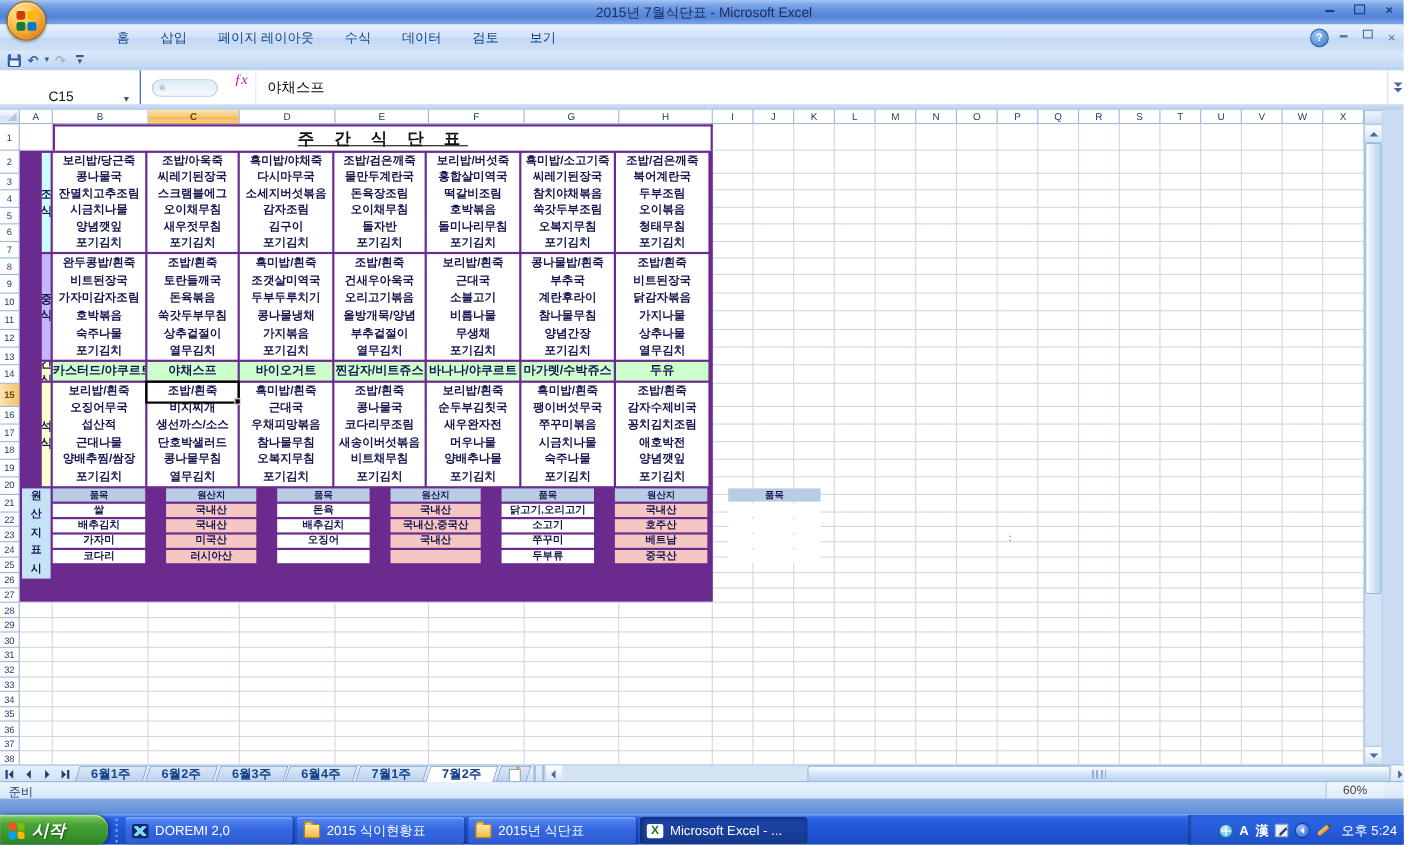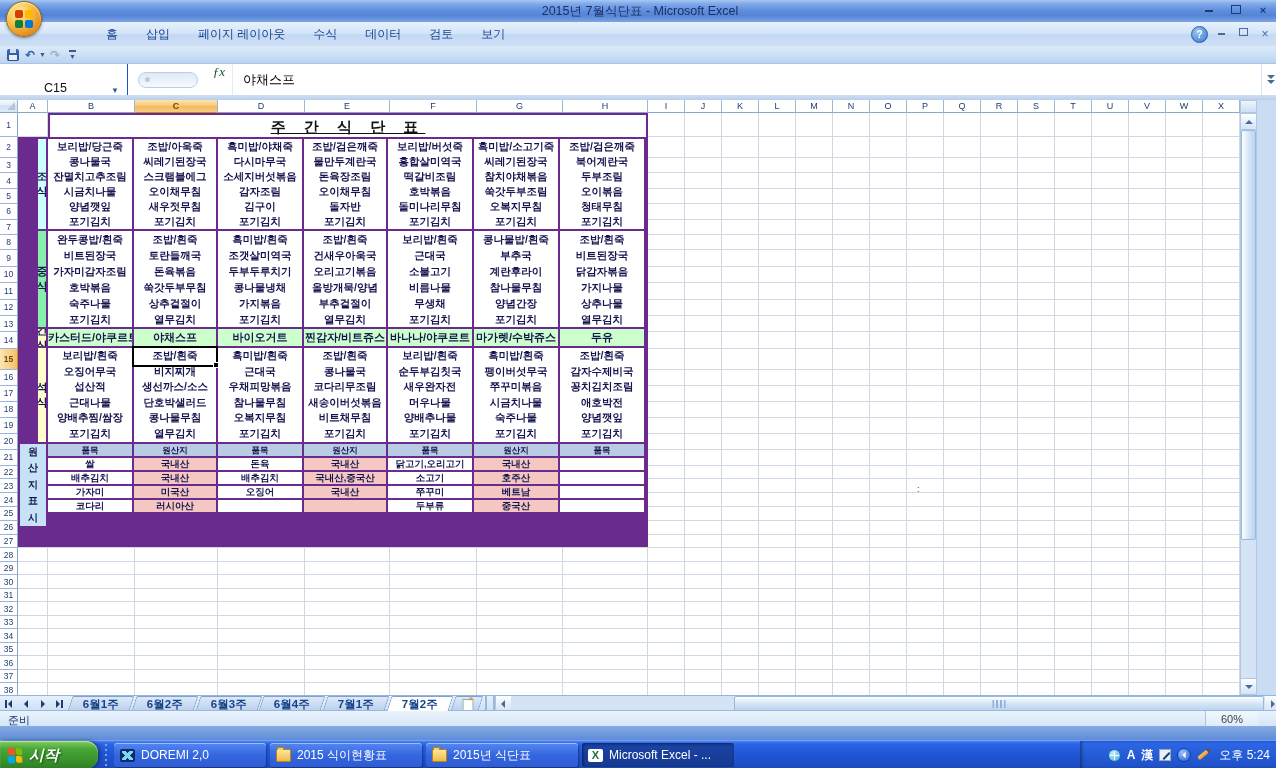--- a/index.html
+++ b/index.html
@@ -45,21 +45,21 @@
   .qdrop{font-size:7px;color:#3a5a88;margin:0 1px;}
   .qmore{margin-left:6px;font-size:7px;color:#3a5a88;border-top:2px solid #3a5a88;padding-top:1px;}
   
   .fbar{left:0;top:64px;width:1280px;height:31px;background:#fff;border-bottom:1px solid #c0d4ea;display:flex;}
   .namebox{width:128px;height:100%;border-right:1px solid #1d4ed8;display:flex;align-items:flex-end;box-sizing:border-box;}
   .namebox .nm{flex:1;text-align:center;font-size:12.5px;color:#111;}
   .namebox .arr{width:16px;color:#3a5a88;font-size:8px;}
   .pill{width:58px;height:14px;margin:8px 8px 0 10px;border-radius:8px;
     background:linear-gradient(180deg,#dfe9f6,#f7fafd);border:1px solid #b8cde8;position:relative;}
   .pill:before{content:"";position:absolute;left:6px;top:4px;width:5px;height:5px;border-radius:50%;background:#b9cce6;}
-  .fx{font-size:13px;color:#14532d;width:26px;text-align:center;font-style:italic;font-family:"Liberation Serif","DejaVu Serif",serif;}
+  .fx{font-size:13px;color:#a21caf;width:26px;text-align:center;font-style:italic;font-family:"Liberation Serif","DejaVu Serif",serif;}
   .fval{flex:1;font-size:13px;color:#000;padding:7px 0 0 10px;border-left:1px solid #e3ecf6;}
   .fchev{width:18px;border-left:1px solid #d7e3f2;display:flex;flex-direction:column;align-items:center;justify-content:center;gap:1px;}
   .tri-d{width:0;height:0;border-left:4px solid transparent;border-right:4px solid transparent;border-top:4px solid #4a6a9a;}
   .fgap{left:0;top:95px;width:1280px;height:5px;background:linear-gradient(#cfdff2,#b9cfe9);}
   
   .hdrbg{background:linear-gradient(180deg,#f7fafd 0%,#e4eef9 45%,#d2e1f3 46%,#dde9f7 100%);}
   .corner{left:0;top:100px;width:18px;height:13px;border-right:1px solid #9eb6d6;border-bottom:1px solid #8aa6cc;box-sizing:border-box;}
   .corner:after{content:"";position:absolute;right:2px;bottom:2px;width:0;height:0;
     border-left:8px solid transparent;border-bottom:8px solid #b6c7dd;}
   .colhdr{left:18px;top:100px;width:1222px;height:13px;display:flex;overflow:hidden;}
@@ -86,22 +86,22 @@
   .gridc>div{height:100%;box-sizing:border-box;border-right:1px solid #d0d7e5;flex:none;}
   .gridr{left:18px;top:113px;width:1222px;height:582px;display:flex;flex-direction:column;overflow:hidden;}
   .gridr>div{width:100%;box-sizing:border-box;border-bottom:1px solid #d0d7e5;flex:none;}
   
   .ttitle{left:48px;top:113px;width:600px;height:24px;background:#fff;box-sizing:border-box;
     border:2px solid #6b2a8e;border-bottom:none;text-align:center;font-size:15px;font-weight:bold;color:#111;
     letter-spacing:7px;text-decoration:underline;line-height:24px;overflow:hidden;}
   .mtable{left:18px;top:137px;width:630px;height:410px;background:#6b2a8e;box-sizing:border-box;
     padding:2px;display:flex;flex-direction:column;row-gap:2px;}
   .g8{display:grid;grid-template-columns:26px 84px 82px 84px 82px 84px 84px 84px;column-gap:2px;}
-  .g7{display:grid;grid-template-columns:84px 82px 84px 82px 84px 84px 84px;column-gap:2px;}
-  .cellY{background:#ffffcc;} .cellC{background:#ccffff;} .cellP{background:#86efac;}
+  .g7{display:grid;grid-template-columns:84px 82px 84px 82px 84px 84px 84px;column-gap:19px;}
+  .cellY{background:#ffffcc;} .cellC{background:#ccffff;} .cellP{background:#c4b5fd;}
   .sec-days{height:17px;}
   .dhdr{background:#ffffcc;font-size:11px;font-weight:bold;color:#14144e;text-align:center;line-height:17px;overflow:hidden;white-space:nowrap;}
   .sec-days .dhdr:nth-of-type(5){font-size:8.5px;}
   .sec-days .dhdr:last-of-type{color:#ff0000;}
   .mlabel{display:flex;align-items:center;justify-content:center;font-size:11px;font-weight:bold;color:#14144e;overflow:hidden;margin-left:18px;}
   .dbox{background:#fff;font-size:10.5px;font-weight:bold;color:#14144e;text-align:center;
     white-space:pre-line;overflow:hidden;}
   .sec-bf{height:90px;} .sec-bf .dbox{line-height:15px;}
   .sec-lunch{height:96px;} .sec-lunch .dbox{line-height:16px;}
   .sec-snack{height:17px;}

